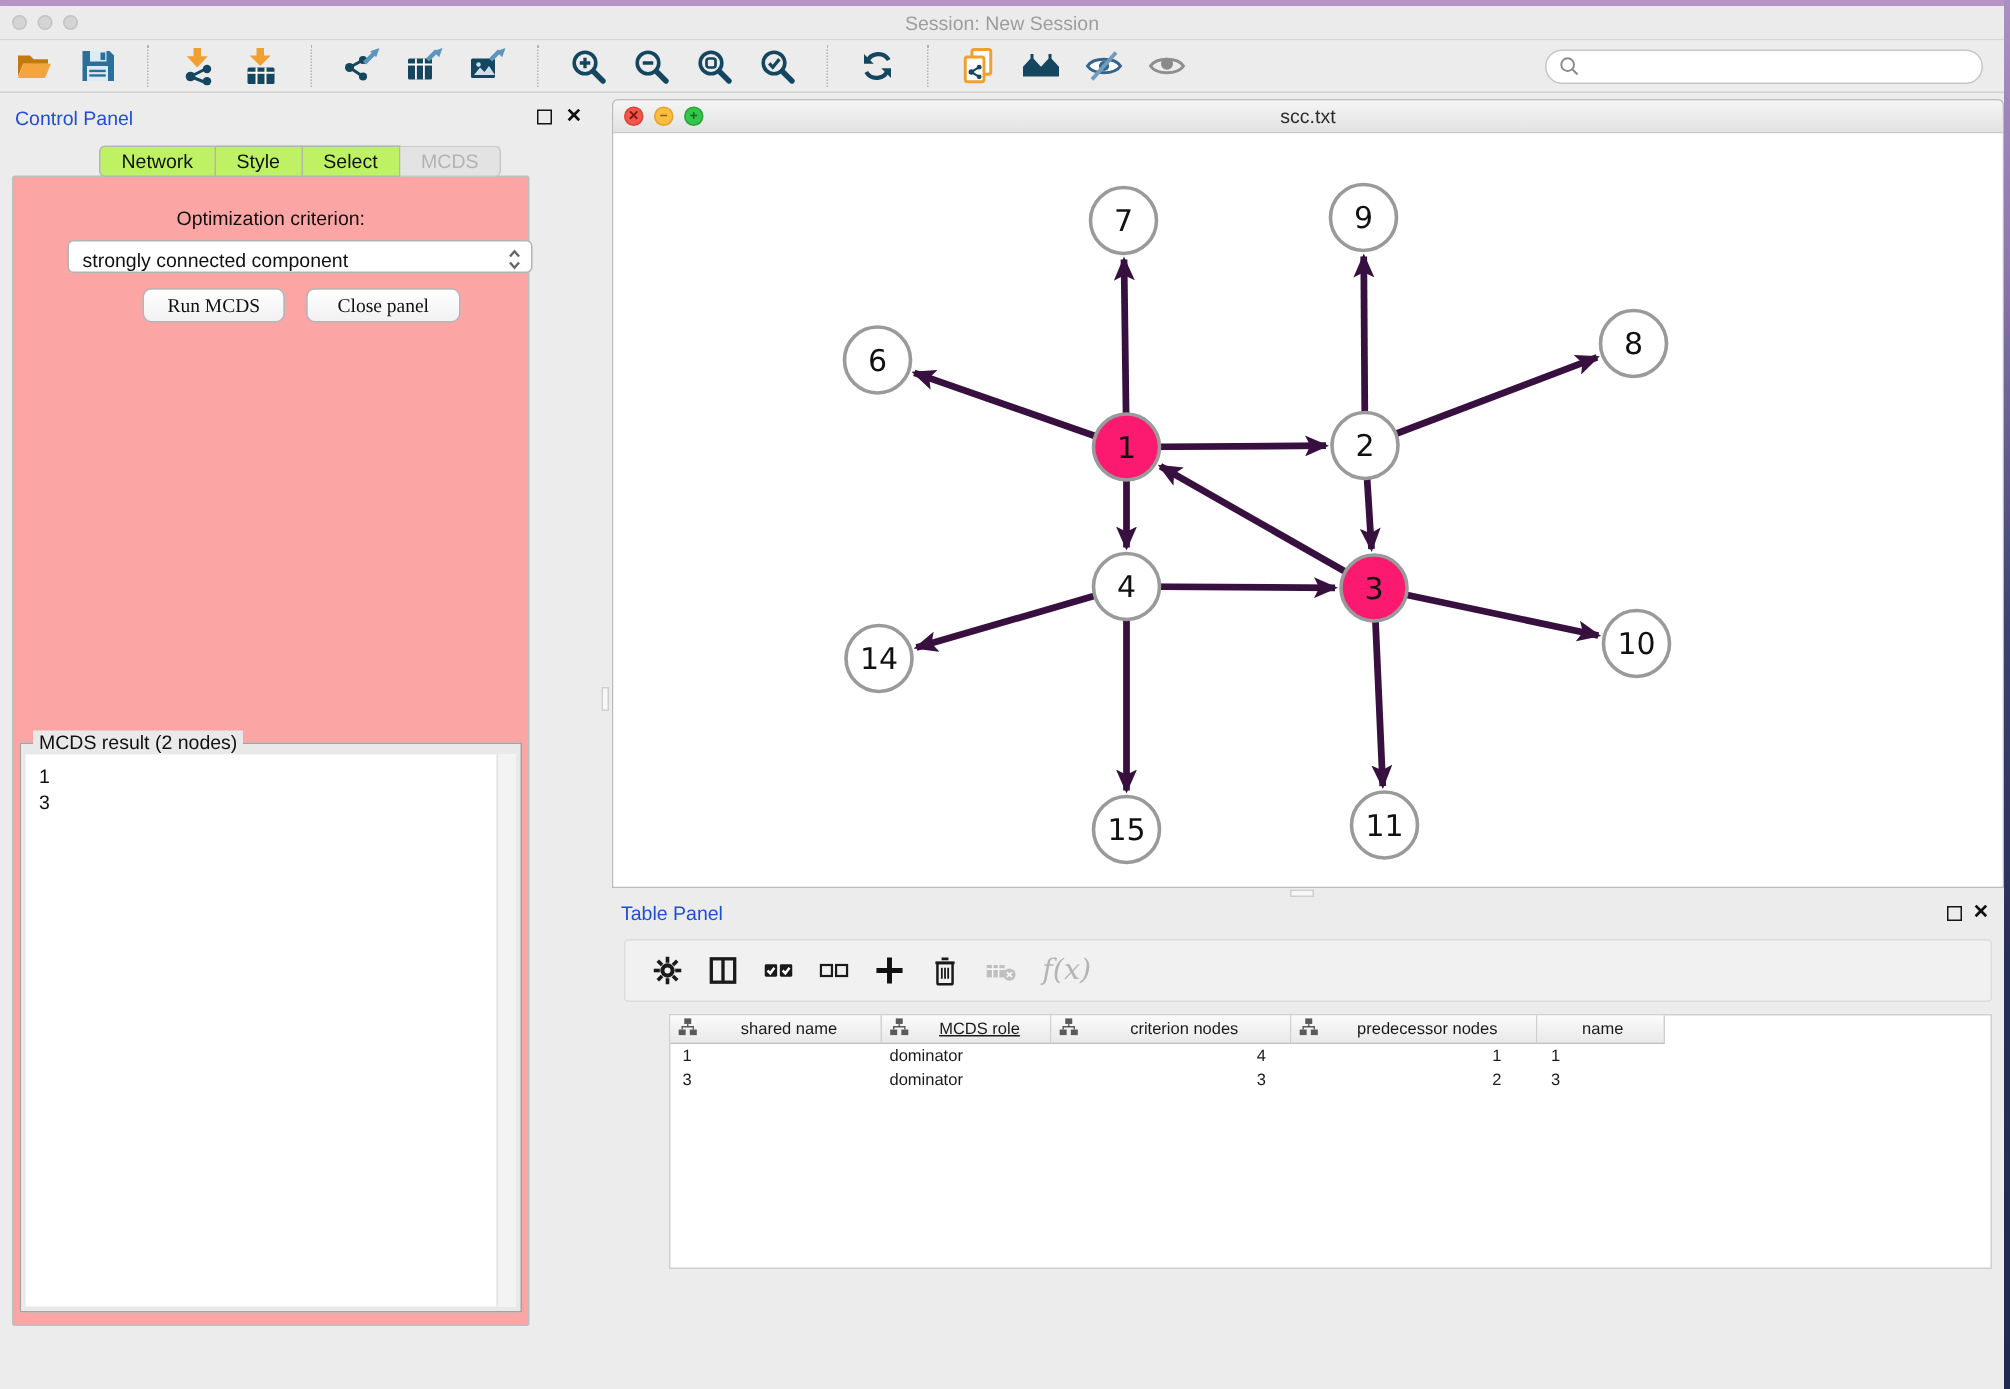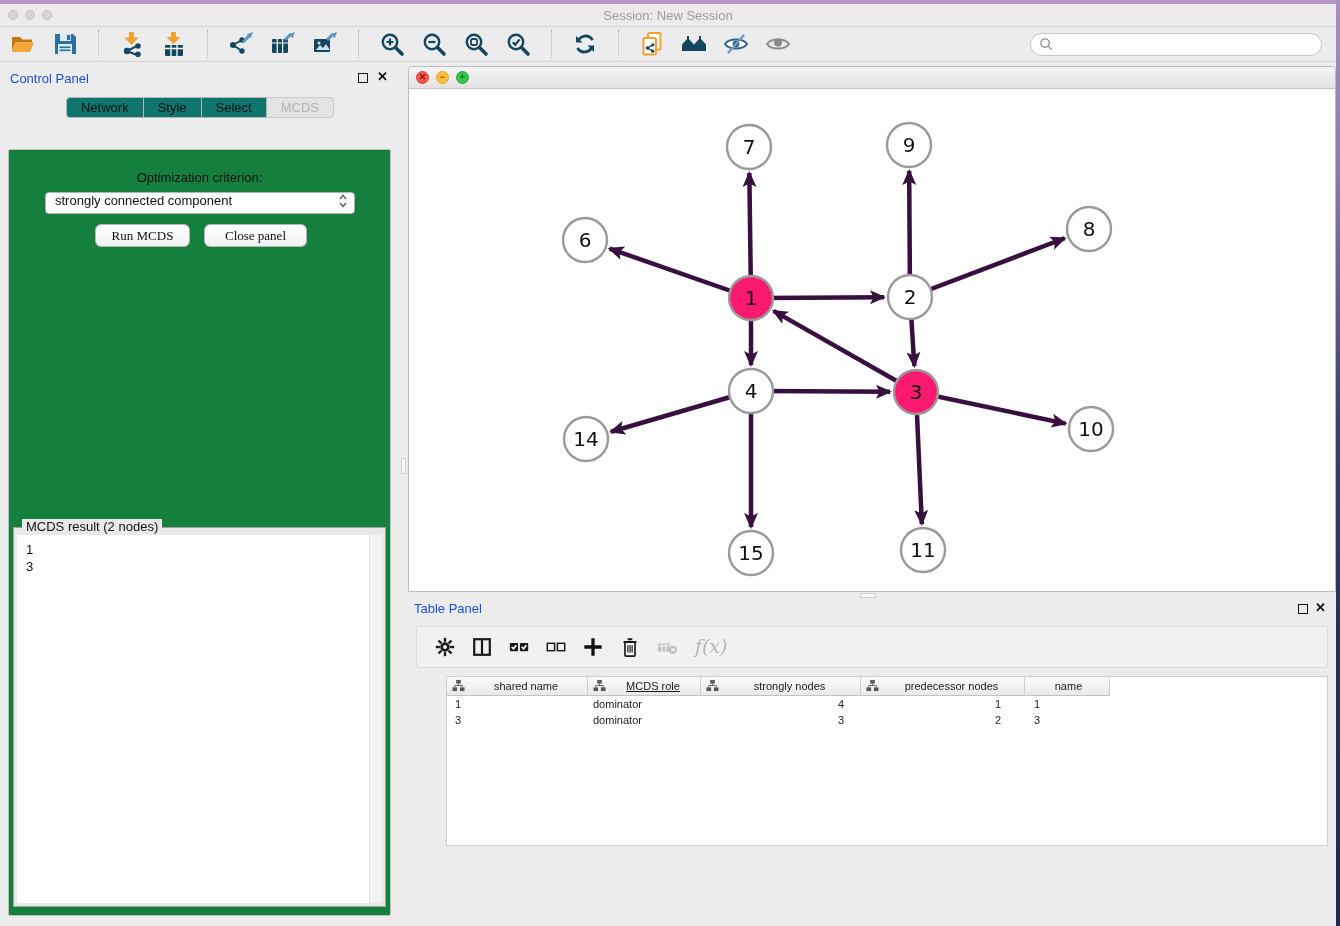--- a/index.html
+++ b/index.html
@@ -40,30 +40,30 @@
     background:#f7f7f7; border:1px solid #cfcfcf; }
 
   
   .cpanel { position:absolute; left:0; top:62px; width:400px; height:826px; background:#ececec; }
   .cp-header { position:absolute; left:0; top:0; right:0; height:30px; }
   .cp-title, .tp-title { position:absolute; left:10px; top:9px; font-size:13px; color:#1d4ed8; }
   .float-btn { position:absolute; top:11px; width:10px; height:10px; border:1.6px solid #151515; background:transparent; }
   .close-btn { position:absolute; top:6px; font-size:13px; font-weight:bold; color:#111; line-height:18px; }
   .cp-float { right:32px; } .cp-close { right:12px; }
   #cp-tabs { position:absolute; left:0; right:0; top:35px; display:flex; justify-content:center; z-index:2; }
-  .seg-tab { height:21px; line-height:19px; padding:0 14px; font-size:13px; background:#0f766e;
+  .seg-tab { height:21px; line-height:19px; padding:0 14px; font-size:13px; background:#bef264;
     border:1px solid #b5b5b5; border-left-width:0; color:#111; cursor:default; }
   .seg-tab:first-child { border-left-width:1px; border-radius:4px 0 0 4px; }
   .seg-tab:last-child { border-radius:0 4px 4px 0; }
   .seg-tab.active { background:#e3e3e3; color:#b3b3b3; border-color:#c9c9c9; }
-  .cp-box { position:absolute; left:8px; top:55px; width:383px; height:767px;
-    border:1px solid #bfbfbf; background:#15803d; border-radius:2px;margin-top:32px; }
+  .cp-box { position:absolute; left:8px; top:55px; width:345px; height:767px;
+    border:1px solid #bfbfbf; background:#fca5a5; border-radius:2px; }
   .opt-label { position:absolute; left:0; right:0; top:20px; text-align:center; font-size:13px; color:#111; }
   .combo { position:absolute; left:36px; top:42px; width:310px; height:22px; background:#fff;
-    border:1px solid #b3b3b3; border-radius:4px; display:flex; align-items:flex-start; padding:0 6px 0 9px; }
+    border:1px solid #b3b3b3; border-radius:4px; display:flex; align-items:flex-end; padding:0 6px 0 9px; }
   .combo .combo-val { flex:1; font-size:13px; color:#111; }
   .cp-btn { position:absolute; top:74px; height:23px; background:linear-gradient(#ffffff,#f1f1f1);
     border:1px solid #b5b5b5; border-radius:6px; font-size:13px; color:#111; font-family:Liberation Serif, serif; }
   .btn-run { left:86px; width:95px; }
   .btn-close { left:195px; width:103px; }
   .fieldset { position:absolute; left:4px; right:4px; top:377px; bottom:8px; border:1px solid #a3a3a3; background:#e9e9e9; }
   .legend { position:absolute; left:8px; top:-9px; background:#e9e9e9; padding:0 4px; font-size:13px; color:#111; }
   .resultbox { position:absolute; left:3px; right:3px; top:7px; bottom:3px; background:#fff; }
   .resultbox pre { position:absolute; left:9px; top:6px; font-family:"Liberation Sans",sans-serif;
     font-size:13px; line-height:17px; color:#111; white-space:pre; }
@@ -315,20 +315,21 @@
     </div>
   </div>
 
   <div class="netwin">
     <div class="nw-titlebar">
       <div class="tl-wrap">
         <span class="tl red">✕</span>
         <span class="tl yellow">−</span>
         <span class="tl green">+</span>
       </div>
+      <div class="nw-title">scc.txt</div>
     </div>
     <div class="nw-canvas">
       <svg id="graph-svg" width="926" height="503" viewBox="0 0 926 503">
           <defs>
             <marker id="arrow" viewBox="0 0 16 14" refX="14" refY="7" markerWidth="16" markerHeight="14" markerUnits="userSpaceOnUse" orient="auto">
               <path d="M0 0L16 7L0 14L3.5 7z" fill="#381040"></path>
             </marker>
           </defs>
           <line x1="342" y1="209" x2="340.34434065825553" y2="83.99771969829416" stroke="#381040" stroke-width="4.5" marker-end="url(#arrow)"></line>
           <line x1="342" y1="209" x2="200.54492409513023" y2="159.5759373344431" stroke="#381040" stroke-width="4.5" marker-end="url(#arrow)"></line>
@@ -494,21 +495,21 @@
               </svg></span>
             <span class="th-label">MCDS role</span>
           </div>
           <div class="th" style="width: 160px;">
             <span><svg width="13" height="13" viewBox="0 0 14 14">
                 <rect x="4.5" y="1" width="5" height="4" fill="#5a5a5a"></rect>
                 <rect x="0.5" y="9" width="5" height="4" fill="#5a5a5a"></rect>
                 <rect x="8.5" y="9" width="5" height="4" fill="#5a5a5a"></rect>
                 <path d="M7 5v2M3 9V7h8v2" fill="none" stroke="#5a5a5a" stroke-width="1"></path>
               </svg></span>
-            <span class="th-label">strongly nodes</span>
+            <span class="th-label">criterion nodes</span>
           </div>
           <div class="th" style="width: 164px;">
             <span><svg width="13" height="13" viewBox="0 0 14 14">
                 <rect x="4.5" y="1" width="5" height="4" fill="#5a5a5a"></rect>
                 <rect x="0.5" y="9" width="5" height="4" fill="#5a5a5a"></rect>
                 <rect x="8.5" y="9" width="5" height="4" fill="#5a5a5a"></rect>
                 <path d="M7 5v2M3 9V7h8v2" fill="none" stroke="#5a5a5a" stroke-width="1"></path>
               </svg></span>
             <span class="th-label">predecessor nodes</span>
           </div>

